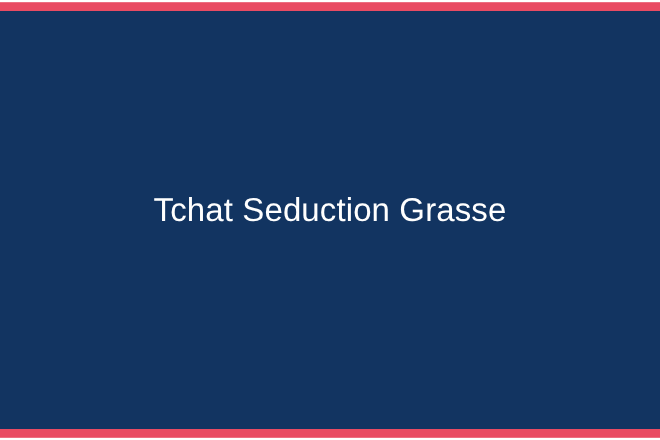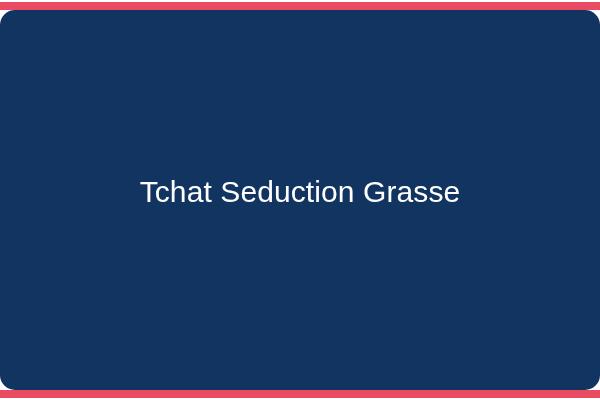--- a/index.html
+++ b/index.html
@@ -47,21 +47,20 @@
   .hero {
     position: absolute;
     left: 0;
     top: 10px;
     width: 600px;
     height: 380px;
     background: #123461;
     display: flex;
     align-items: center;
     justify-content: center;
-    border-radius: 15px;
   }
 
   .hero-inner {
     width: 100%;
     text-align: center;
     
     transform: translateY(-8px);
   }
 
   .hero-title {

